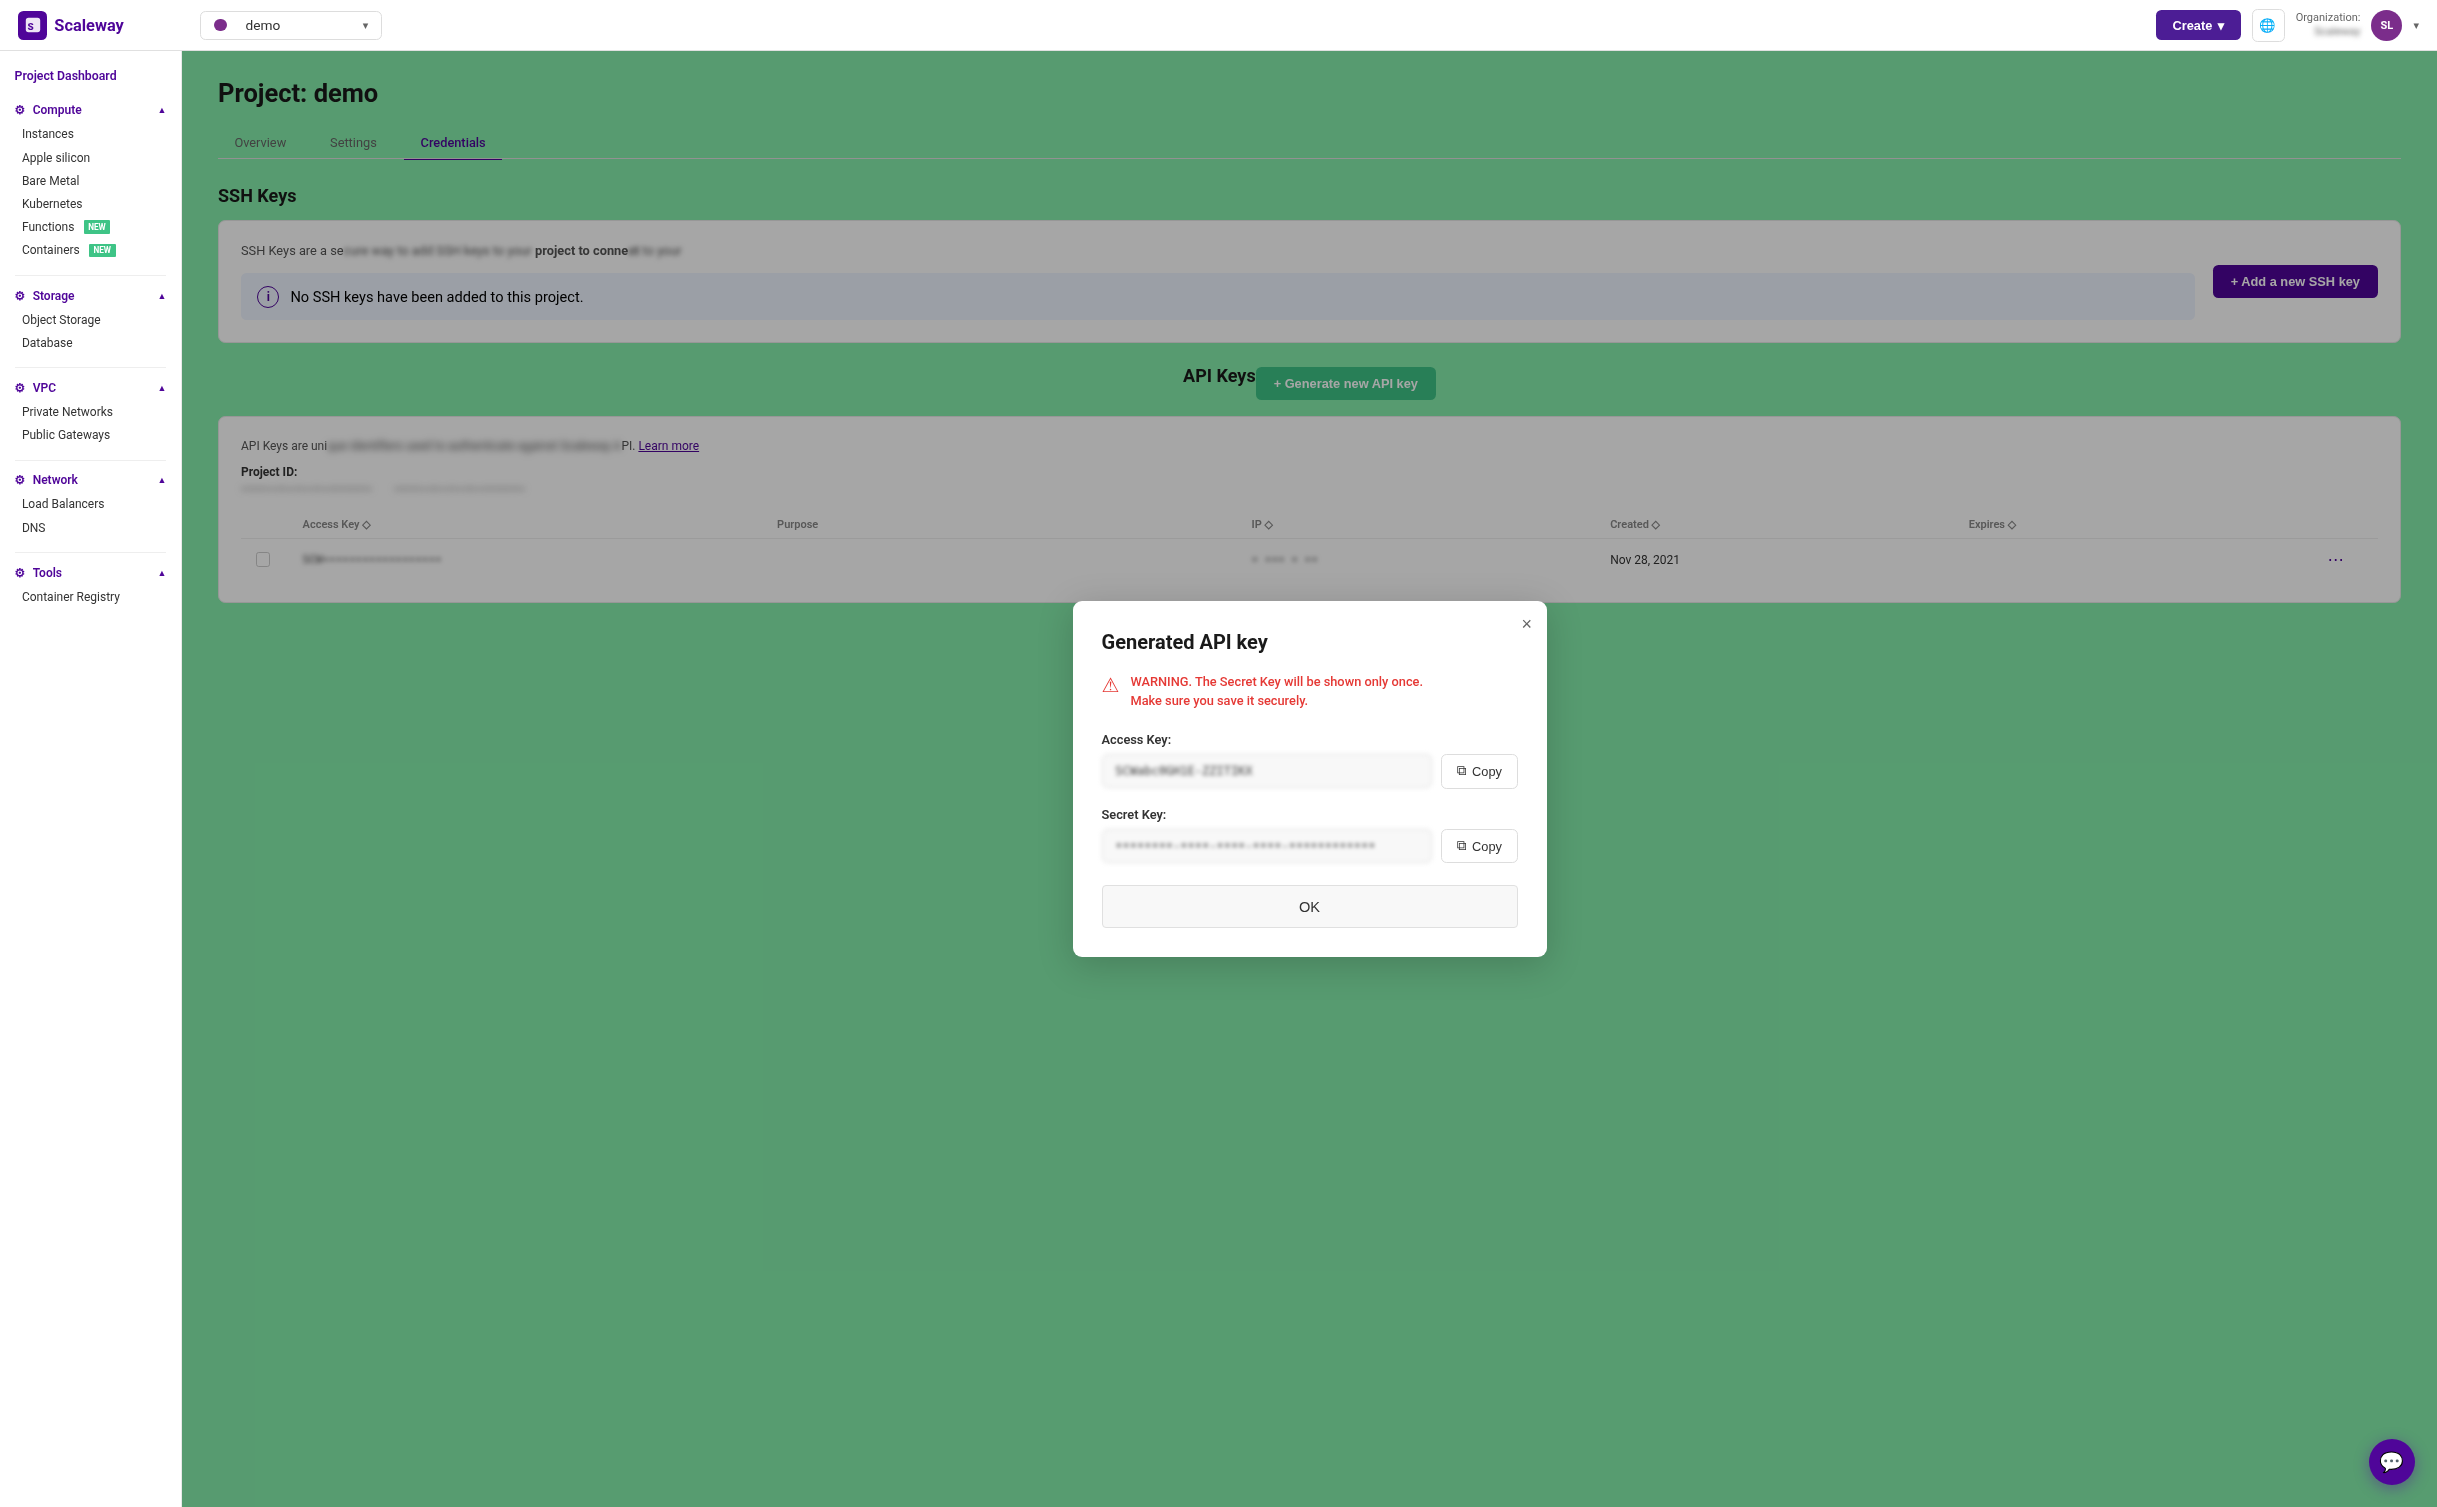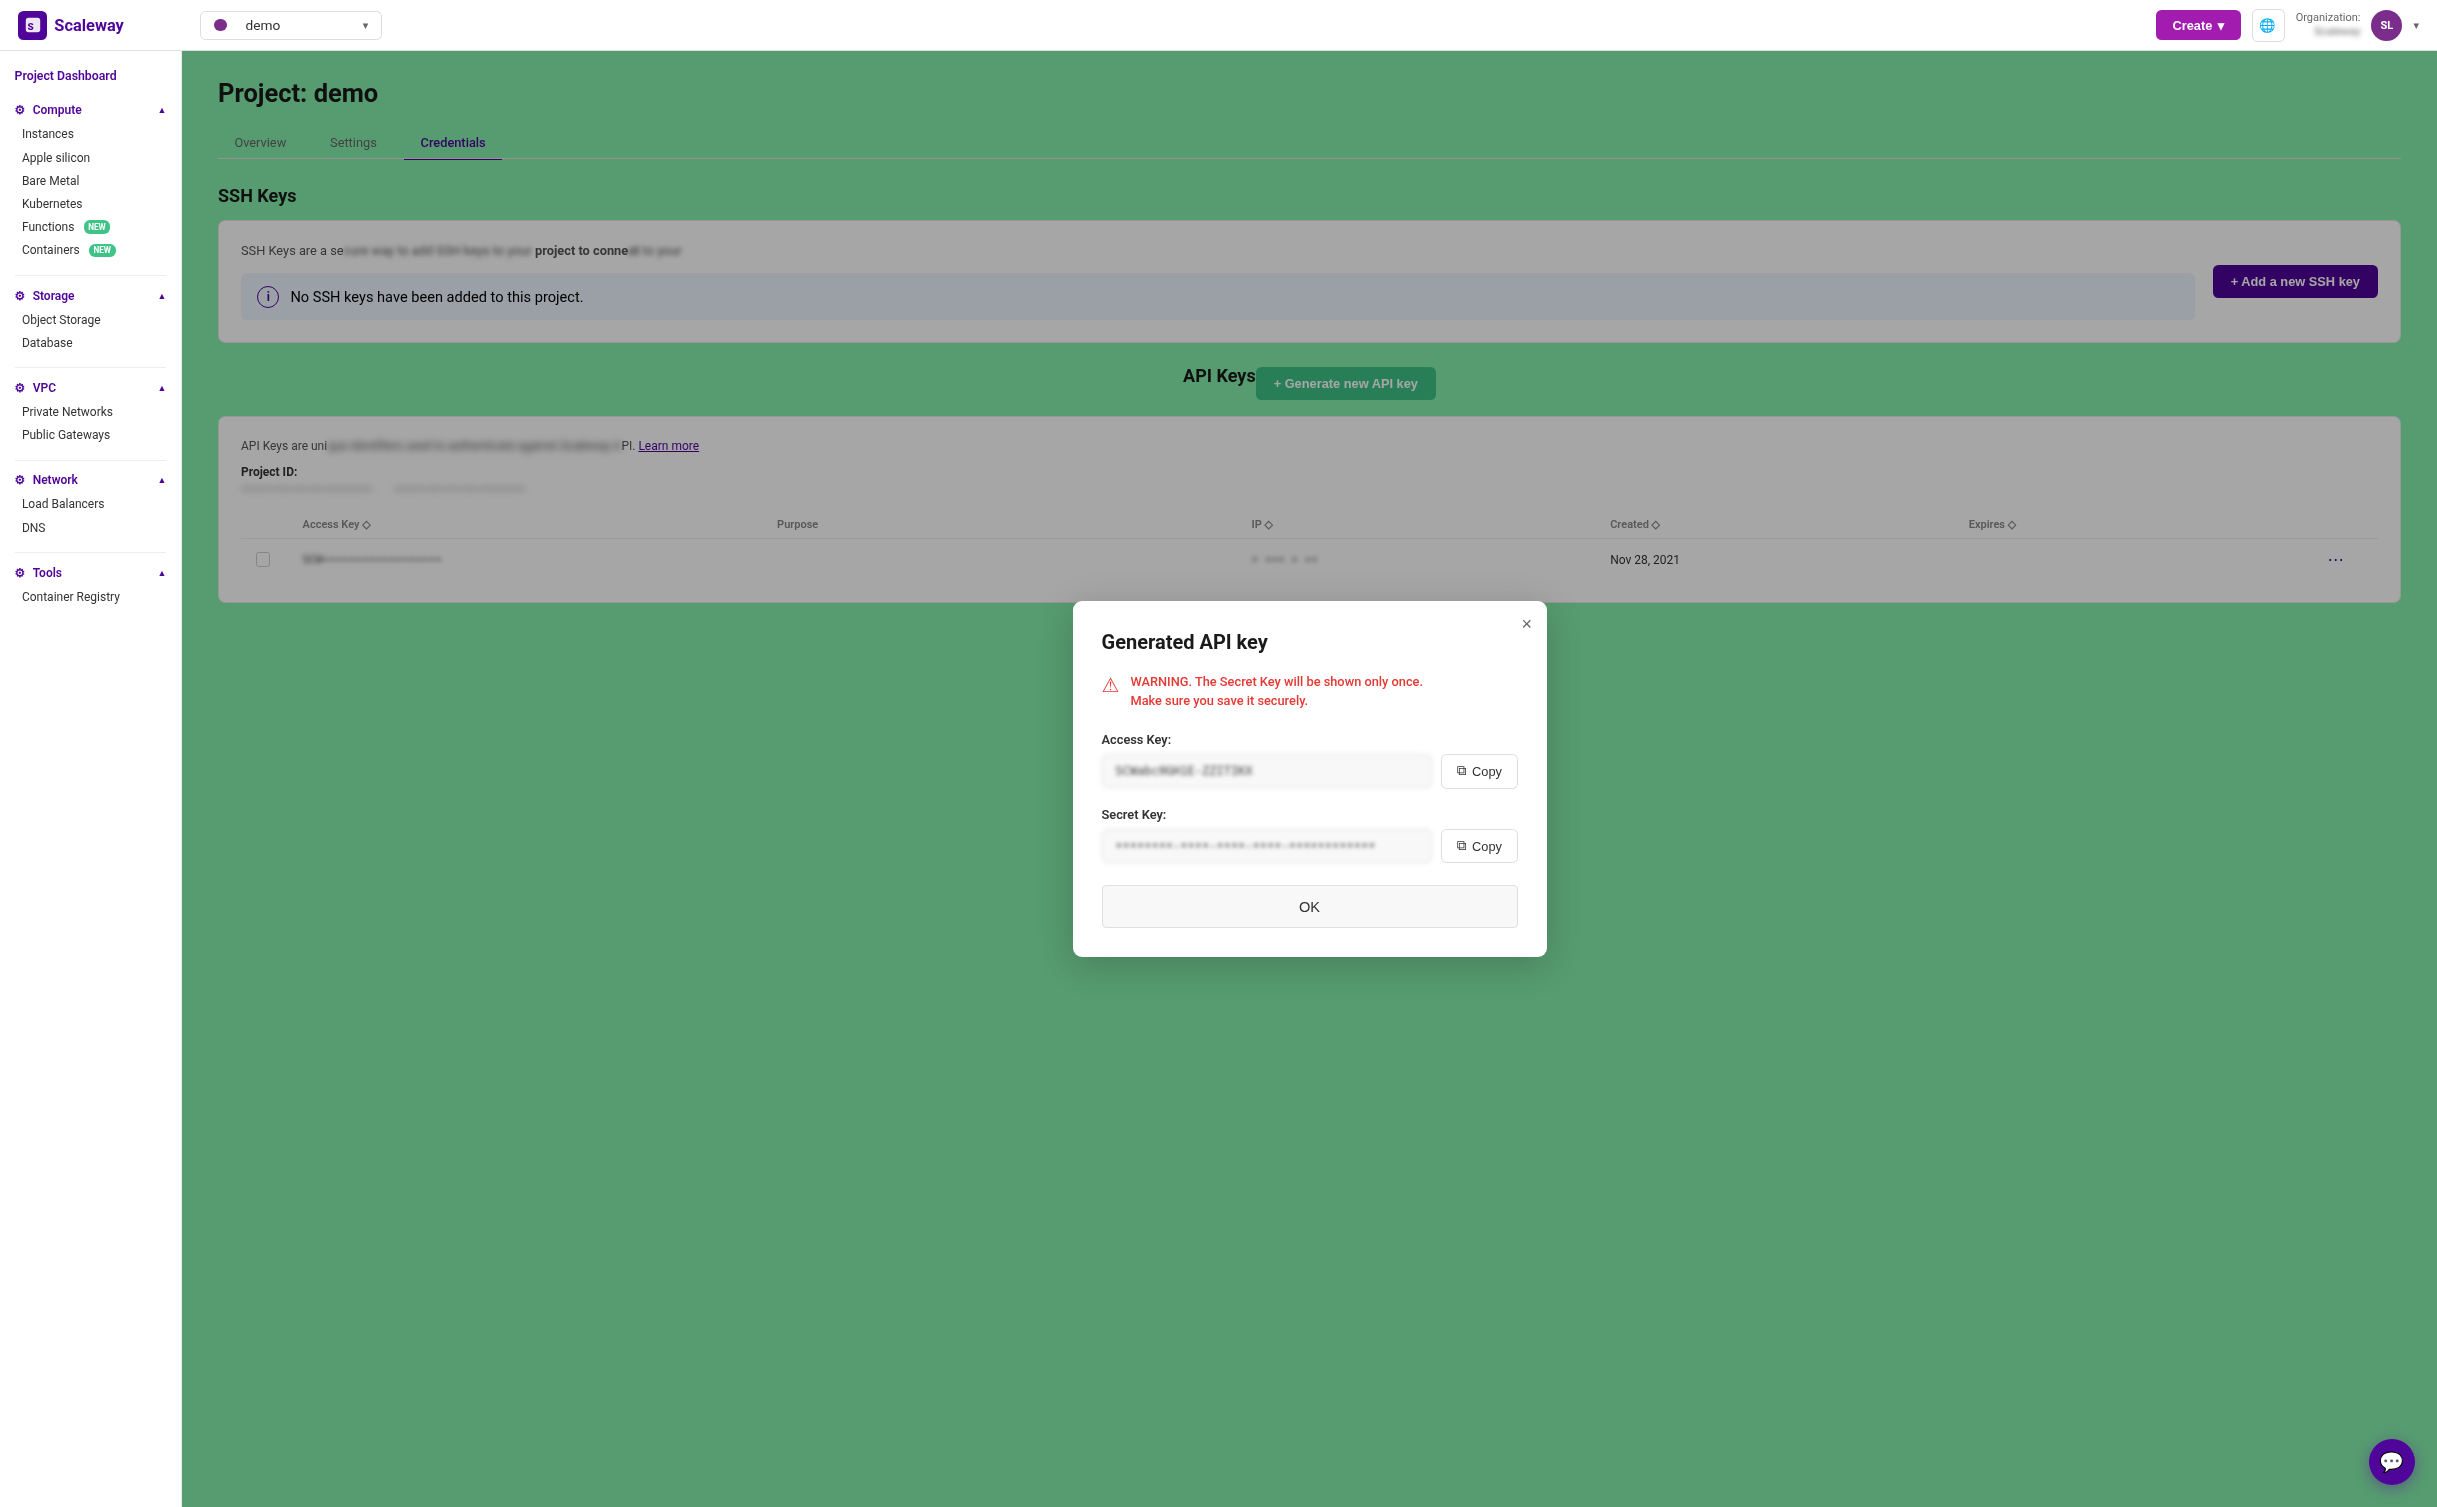--- a/index.html
+++ b/index.html
@@ -18,39 +18,39 @@
     .project-selector {
       display: flex; align-items: center; gap: 19px; background: #fff;
       border: 0.9px solid #ddd; border-radius: 5.5px; padding: 5.5px 12.8px;
       cursor: pointer; min-width: 182px;
     }
     .project-dot { width: 12.8px; height: 12.8px; background: #7b2d8b; border-radius: 50%; }
     .project-name { font-size: 13.7px; color: #333; flex: 1; }
     .chevron { color: #666; font-size: 11px; }
     .topnav-right { margin-left: auto; display: flex; align-items: center; gap: 11px; }
     .create-btn {
-      background: #a21caf; color: #fff; border: none; border-radius: 5.5px;
+      background: #4c1d95; color: #fff; border: none; border-radius: 5.5px;
       padding: 7.3px 16.4px; font-size: 12.8px; font-weight: 600; cursor: pointer;
       display: flex; align-items: flex-start; gap: 5.5px;
     }
     .globe-btn { width: 33px; height: 33px; border: 0.9px solid #ddd; border-radius: 5.5px; background: #fff; cursor: pointer; display: flex; align-items: center; justify-content: center; color: #555; }
     .org-info { font-size: 11px; color: #666; text-align: right; line-height: 1.3; }
     .avatar { width: 31px; height: 31px; background: #7b2d8b; border-radius: 50%; display: flex; align-items: center; justify-content: center; color: white; font-size: 11px; font-weight: 700; }
 
     
     .layout { display: flex; flex: 1; overflow: hidden; }
 
     
     .sidebar { width: 182px; background: #fff; border-right: 0.9px solid #e8e8e8; overflow-y: auto; padding: 11px 0; flex-shrink: 0; }
     .sidebar-project-link { display: block; padding: 7.3px 14.6px; color: #4f0599; font-weight: 600; font-size: 12.3px; text-decoration: none; margin-bottom: 7.3px; }
     .sidebar-section { padding: 5.5px 14.6px; }
     .sidebar-section-header { display: flex; align-items: center; gap: 7.3px; color: #4f0599; font-weight: 600; font-size: 12px; margin-bottom: 5.5px; cursor: pointer; }
     .sidebar-chevron { margin-left: auto; font-size: 9px; color: #4f0599; }
     .sidebar-item { display: flex; align-items: center; gap: 5.5px; padding: 4.6px 7.3px; color: #333; font-size: 12px; cursor: pointer; border-radius: 3.6px; text-decoration: none; }
-    .sidebar-item .badge { background: #3ec486; color: white; font-size: 8.2px; font-weight: 700; padding: 1.8px 4.6px; border-radius: 6px; margin-left: 3.6px; }
+    .sidebar-item .badge { background: #3ec486; color: white; font-size: 8.2px; font-weight: 700; padding: 1.8px 4.6px; border-radius: 1px; margin-left: 3.6px; }
     .sidebar-divider { height: 0.9px; background: #eee; margin: 7.3px 14.6px; }
 
     
     .main { flex: 1; overflow-y: auto; background: #86efac; position: relative; }
     .main-content { padding: 27px 36px; }
     .page-title { font-size: 25.5px; font-weight: 700; color: #1a1a1a; margin-bottom: 18px; }
     .tabs { display: flex; gap: 11px; border-bottom: 1.8px solid #e0e0e0; margin-bottom: 25.5px; }
     .tab { padding: 9px 16.4px; font-size: 12.8px; color: #666; cursor: pointer; border-bottom: 1.8px solid transparent; margin-bottom: -1.8px; }
     .tab.active { color: #4f0599; border-bottom-color: #4f0599; font-weight: 500; }
     .section-title { font-size: 18px; font-weight: 700; color: #1a1a1a; margin-bottom: 14.6px; }

